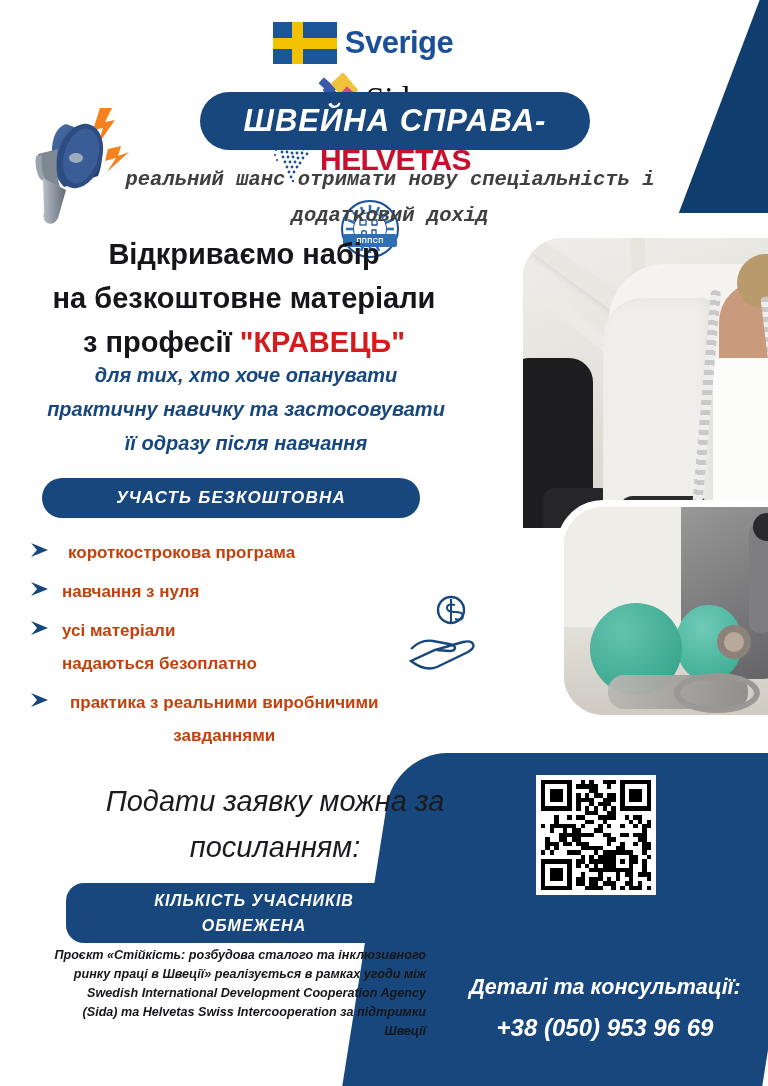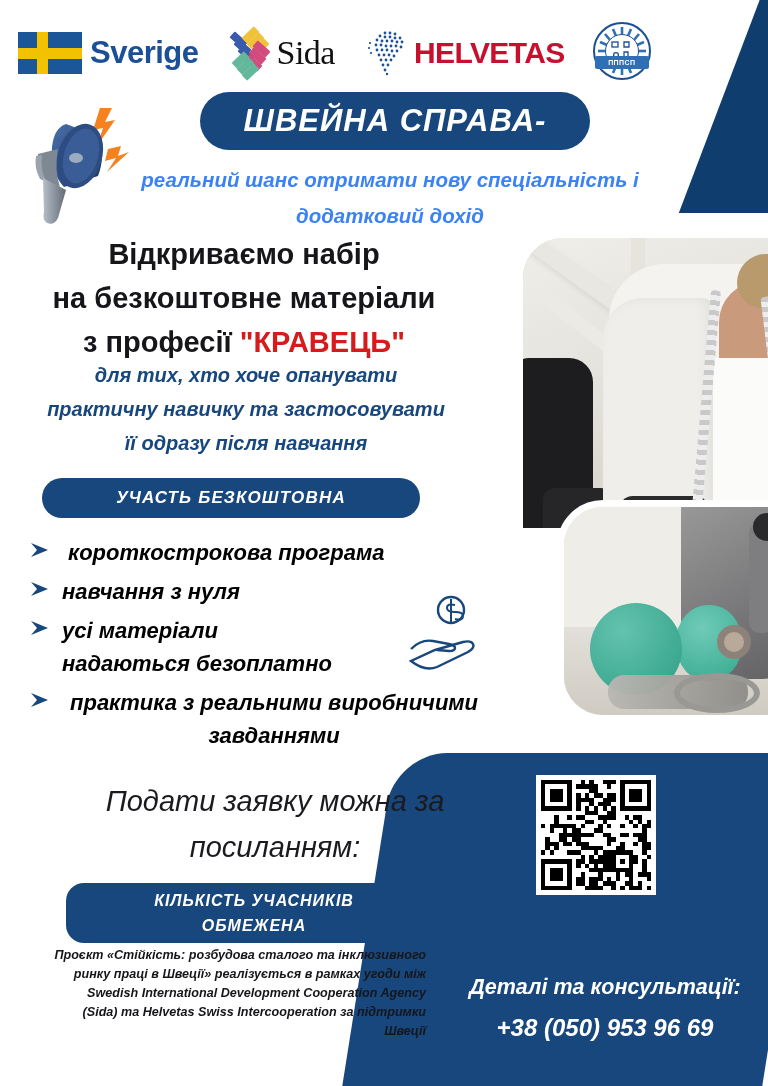--- a/index.html
+++ b/index.html
@@ -34,22 +34,23 @@
     transform: skewX(-9deg);
     transform-origin: top left;
     z-index: 1;
   }
 
   
   .logo-row {
     position: absolute;
     top: 22px; left: 18px;
     width: 690px; height: 62px;
-    display: flex; gap: 14px;
+    display: flex; align-items: center; gap: 14px;
     z-index: 4;
+    flex-direction: column;
   }
   .logo-sverige { display: flex; align-items: center; gap: 8px; }
   .sv-flag {
     position: relative;
     width: 64px; height: 42px;
     background: #1b5699;
     overflow: hidden;
     flex: none;
   }
   .sv-flag .vbar {
@@ -120,22 +121,23 @@
     display: flex; align-items: center; justify-content: center;
     z-index: 5;
   }
   .title-pill span {
     color: #ffffff; font-size: 31px; font-weight: bold; font-style: italic;
     letter-spacing: 1px;
   }
   .subtitle {
     position: absolute; left: 120px; top: 162px; width: 540px;
     text-align: center; z-index: 5;
-    color: #3b82f6; font-size: 20.5px; font-weight: bold; font-style: italic;
+    color: #404040; font-size: 20.5px; font-weight: bold; font-style: italic;
     line-height: 36px;
+    font-family: Liberation Mono, monospace;
   }
 
   
   .headline {
     position: absolute; left: 24px; top: 232px; width: 440px;
     text-align: center; z-index: 5;
     color: #16161a; font-weight: bold; font-size: 29px; line-height: 44px;
   }
   .headline .accent { color: #d51b1b; }
 
@@ -157,21 +159,21 @@
   .free-pill span {
     color: #fff; font-size: 17px; font-weight: bold; font-style: italic;
     letter-spacing: 1.2px;
   }
 
   
   .bullets { position: absolute; left: 28px; top: 536px; width: 520px; z-index: 5; }
   .bullet { display: flex; align-items: flex-start; margin-bottom: 6px; }
   .bullet .arrow { width: 34px; flex: none; padding-top: 4px; }
   .bullet .btext {
-    color: #000000; font-size: 22px; font-weight: bold; font-style: italic;
+    color: #c2410c; font-size: 17px; font-weight: bold; 
     line-height: 33px;
   }
   .bullet.b1 .btext { padding-left: 6px; }
   .bullet.b3 .btext { text-align: left; }
   .bullet.b4 .btext { padding-left: 8px; }
 
   .hand-icon { position: absolute; left: 405px; top: 595px; width: 86px; height: 78px; z-index: 5; }
 
   
   .photo {

